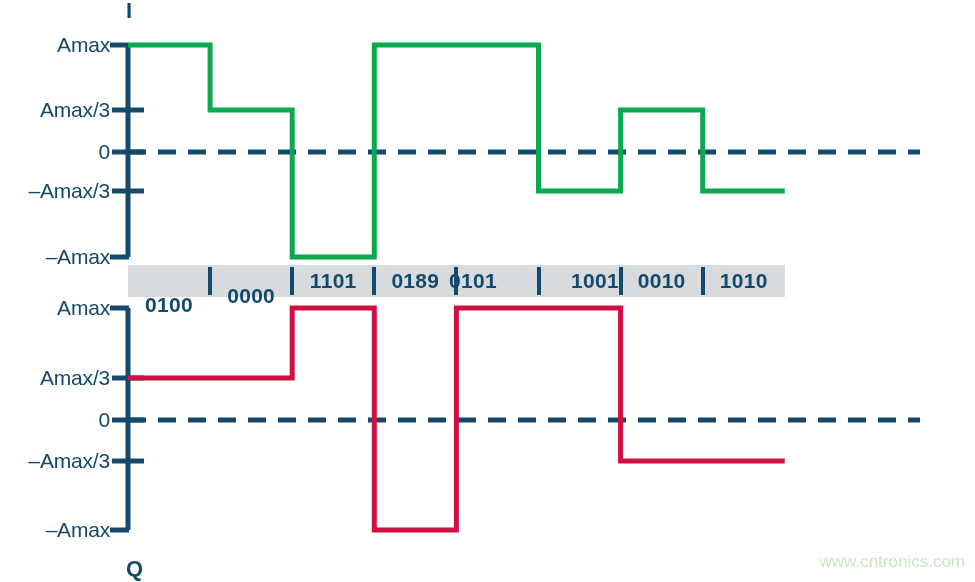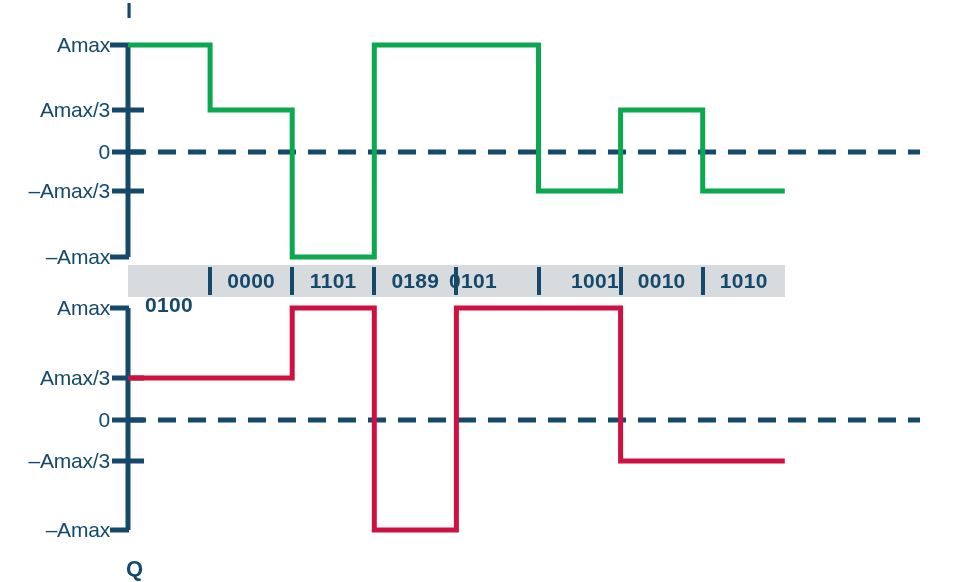--- a/index.html
+++ b/index.html
@@ -121,31 +121,32 @@
   <div class="axis-tick-label" style="left:0;width:110px;top:408px;">0</div>
   <div class="axis-tick-label" style="left:0;width:110px;top:449px;">–Amax/3</div>
   <div class="axis-tick-label" style="left:0;width:110px;top:518px;">–Amax</div>
 
   <div class="axis-name" style="left:126px;top:-2px;">I</div>
   <div class="axis-name" style="left:126px;top:556px;">Q</div>
 
   <div class="symbol-band"></div>
   <div id="symbol-cells">
       <div class="symbol-cell" style="left: 128px; width: 82.1px; margin-top: 24px;">0100</div>
-      <div class="symbol-cell" style="left: 210.1px; width: 82.1px;">0000</div>
+      <div class="symbol-cell" style="left: 210.1px; width: 82.1px; margin-top: 15px;">0000</div>
       <div class="symbol-sep" style="left: 208.1px;"></div>
       <div class="symbol-cell" style="left: 292.2px; width: 82.1px;">1101</div>
       <div class="symbol-sep" style="left: 290.2px;"></div>
       <div class="symbol-cell" style="left: 374.3px; width: 82.1px;">0189</div>
       <div class="symbol-sep" style="left: 372.3px;"></div>
       <div class="symbol-cell" style="left: 432px; width: 82.1px;">0101</div>
       <div class="symbol-sep" style="left: 454.4px;"></div>
       <div class="symbol-cell" style="left: 554px; width: 82.1px;">1001</div>
       <div class="symbol-sep" style="left: 536.5px;"></div>
       <div class="symbol-cell" style="left: 620.6px; width: 82.1px;">0010</div>
       <div class="symbol-sep" style="left: 618.6px;"></div>
       <div class="symbol-cell" style="left: 702.7px; width: 82.1px;">1010</div>
       <div class="symbol-sep" style="left: 700.7px;"></div>
     </div>
 
 
+  <div class="watermark">www.cntronics.com</div>
 
 </div>
 
 </body></html>

